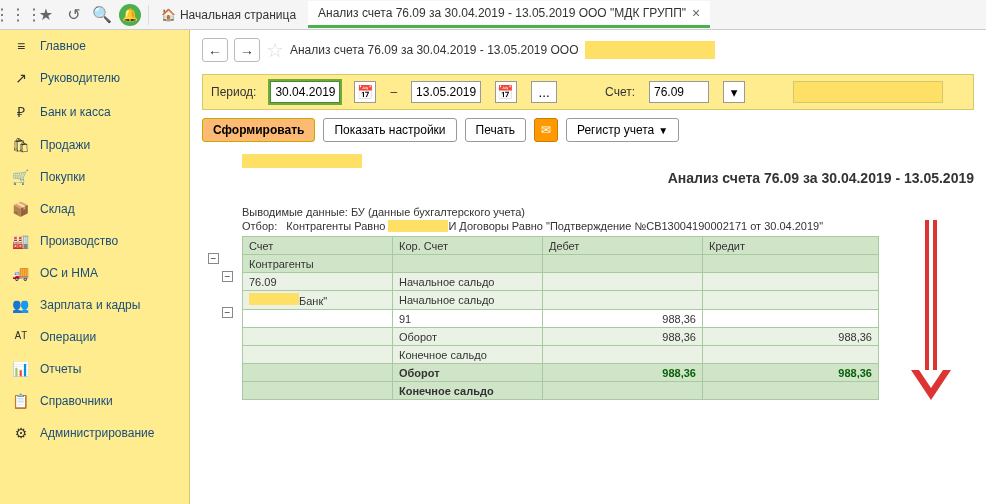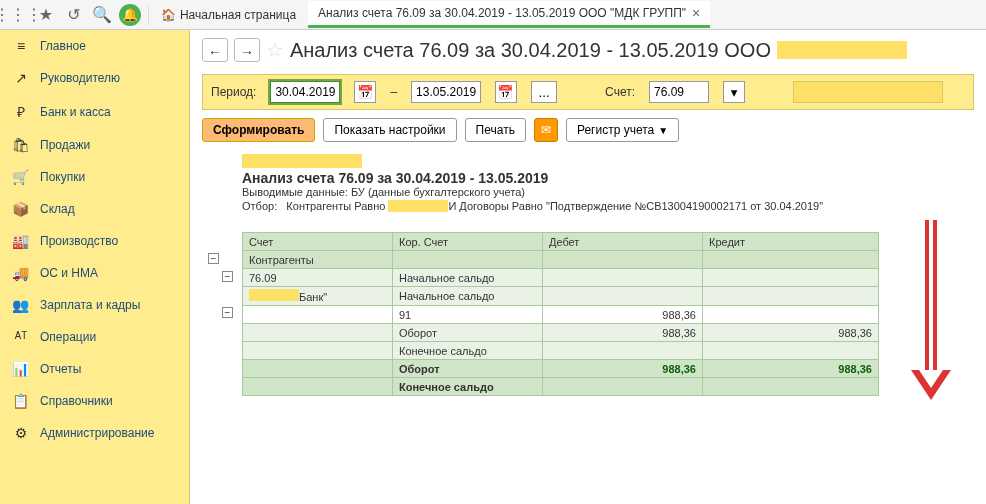--- a/index.html
+++ b/index.html
@@ -23,21 +23,21 @@
 .side-icon { width: 18px; text-align: center; color: #333; font-size: 14px; }
 
 
 .main { flex: 1; background: #fff; overflow: auto; position: relative; }
 .main-inner { padding: 8px 12px; }
 
 
 .titlebar { display: flex; align-items: center; gap: 6px; margin-bottom: 12px; }
 .navbtn { width: 26px; height: 24px; border: 1px solid #bbb; background: #fff; border-radius: 3px; display: flex; align-items: center; justify-content: center; cursor: pointer; font-size: 14px; }
 .star { font-size: 20px; color: #ddd; cursor: pointer; }
-.title { font-size: 20px; font-weight: normal; }
+.title { font-size: 12px; font-weight: normal; }
 .redact { background: #ffe066; height: 18px; display: inline-block; }
 
 
 .params { background: #ffec8f; border: 1px solid #d4c86a; padding: 6px 8px; display: flex; align-items: center; gap: 14px; margin-bottom: 8px; }
 .params label { font-size: 12px; }
 .inp { border: 1px solid #999; background: #fff; padding: 2px 4px; height: 22px; font-size: 12px; }
 .inp.date { width: 70px; border-color: #4b8b2f; outline: 2px solid #6caa3f; }
 .inp.date2 { width: 70px; }
 .inp.acct { width: 60px; }
 .calbtn { width: 22px; height: 22px; border: 1px solid #999; background: #fff; cursor: pointer; display: inline-flex; align-items: center; justify-content: center; }
@@ -47,23 +47,23 @@
 
 .btnrow { display: flex; align-items: center; gap: 8px; margin-bottom: 8px; }
 .btn { border: 1px solid #999; background: #fff; padding: 4px 10px; border-radius: 3px; cursor: pointer; font-size: 12px; }
 .btn.primary { background: #fdba74; border-color: #c9a800; font-weight: bold; }
 .btn.icon { padding: 4px 6px; background: #ff9900; color: #fff; border-color: #cc7a00; }
 .btn .dd { margin-left: 4px; font-size: 10px; }
 
 
 .report { padding: 4px 0 0 40px; position: relative; }
 .rep-redact { width: 120px; height: 14px; background: #ffe066; margin-bottom: 2px; }
-.rep-title { font-weight: bold; font-size: 14px; margin-bottom: 0; }
+.rep-title { font-weight: bold; font-size: 14px; margin-bottom: 20px; text-align: right; }
 .rep-meta { font-size: 11px; margin-bottom: 2px; }
-.rep-filter { font-size: 11px; margin-bottom: 20px; }
+.rep-filter { font-size: 11px; margin-bottom: 4px; }
 .rep-filter .fr { background: #ffe066; padding: 0 30px; }
 
 
 .tbl { border-collapse: collapse; font-size: 11px; }
 .tbl th, .tbl td { border: 1px solid #a9c9a1; padding: 2px 6px; text-align: left; height: 18px; }
 .tbl th { background: #d0e5c8; font-weight: normal; }
 .tbl .h2 { background: #d0e5c8; }
 .tbl .r1 { background: #e9f2e4; }
 .tbl .num { text-align: right; }
 .tbl .summary { font-weight: bold; background: #d0e5c8; }

